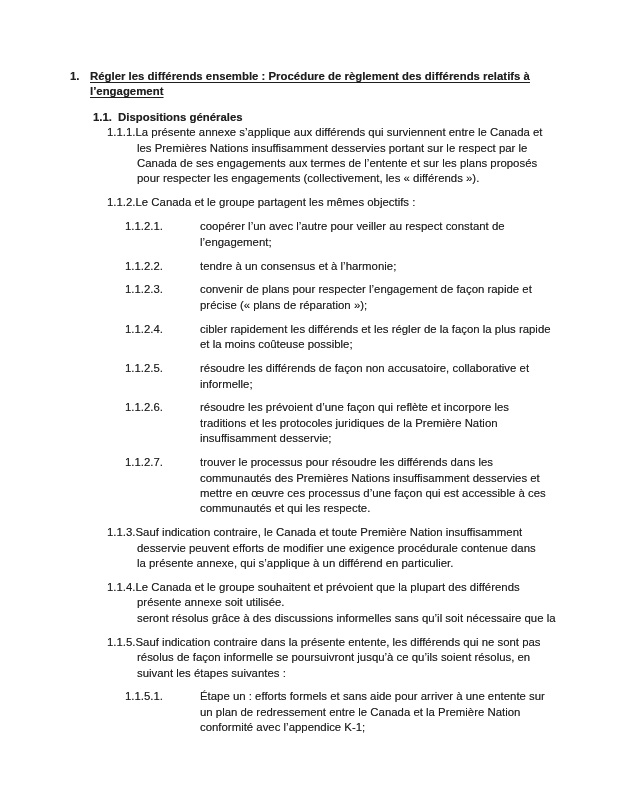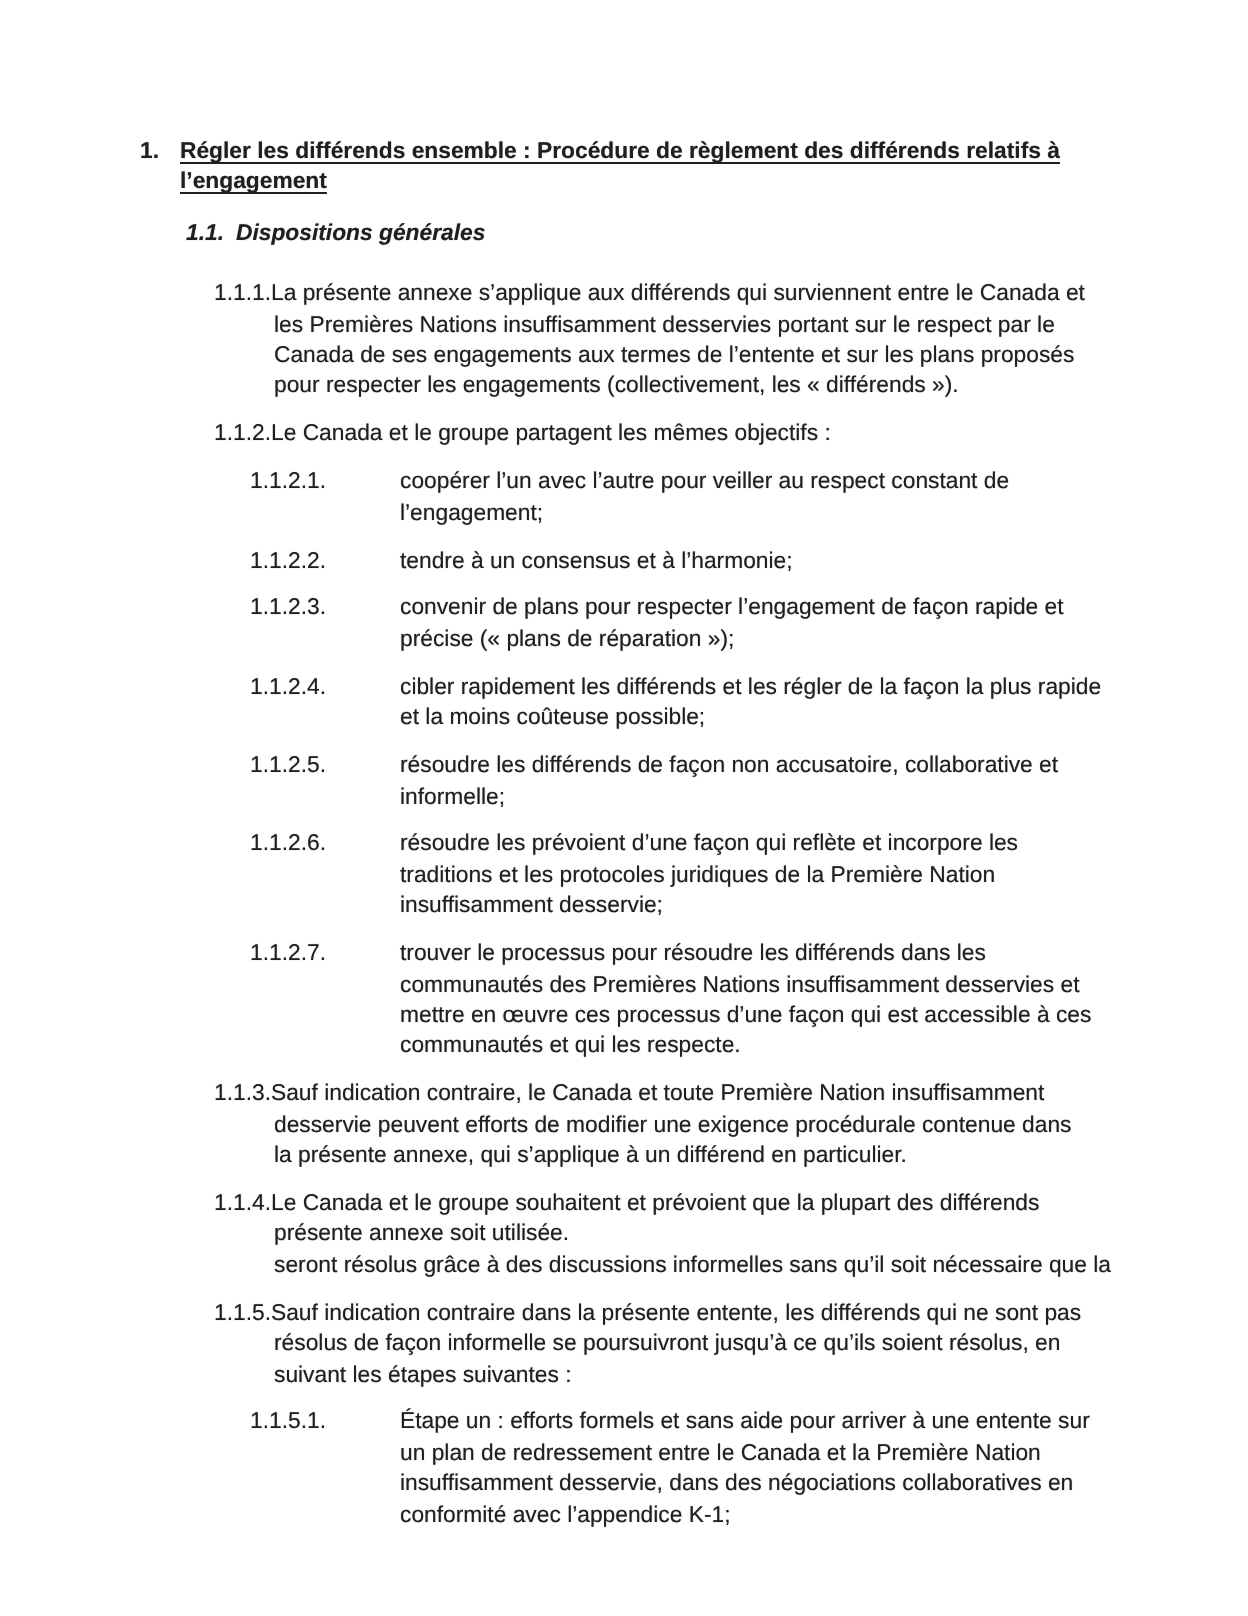--- a/index.html
+++ b/index.html
@@ -31,22 +31,20 @@
     flex: 0 0 20px;
   }
   .h1 .h1-text {
     white-space: pre-line;
     text-decoration: underline;
     text-underline-offset: 2px;
   }
   .h2 {
     margin-left: 23px;
     font-weight: bold;
-    margin-bottom: 15px;
-    font-style: italic;
   }
   .h2 .h2-num { margin-right: 6px; }
   .para { margin-bottom: 8.5px; }
   .para .line { white-space: pre; }
   .para.level-2 { margin-left: 37px; }
   .para.level-2 .line.cont { padding-left: 30px; }
   .para.level-3 { margin-left: 55px; }
   .para.level-3 .label { display: inline-block; width: 75px; }
   .para.level-3 .line.cont { padding-left: 75px; }
   .bold { font-weight: normal; }
@@ -114,17 +112,16 @@
         <div class="line cont"><span>seront résolus grâce à des discussions informelles sans qu’il soit nécessaire que la</span></div>
       </div>
       <div class="para level-2">
         <div class="line first"><span class="label">1.1.5.</span><span>Sauf indication contraire dans la présente entente, les différends qui ne sont pas</span></div>
         <div class="line cont"><span>résolus de façon informelle se poursuivront jusqu’à ce qu’ils soient résolus, en</span></div>
         <div class="line cont"><span>suivant les étapes suivantes :</span></div>
       </div>
       <div class="para level-3">
         <div class="line first"><span class="label">1.1.5.1.</span><span>Étape un : efforts formels et sans aide pour arriver à une entente sur</span></div>
         <div class="line cont"><span>un plan de redressement entre le Canada et la Première Nation</span></div>
-        <div class="line cont"><span>insuffisamment desservie, dans des négociations collaboratives en</span></div>
         <div class="line cont"><span>conformité avec l’appendice K-1;</span></div>
       </div>
     </div>
 </div>
 
 </body></html>

